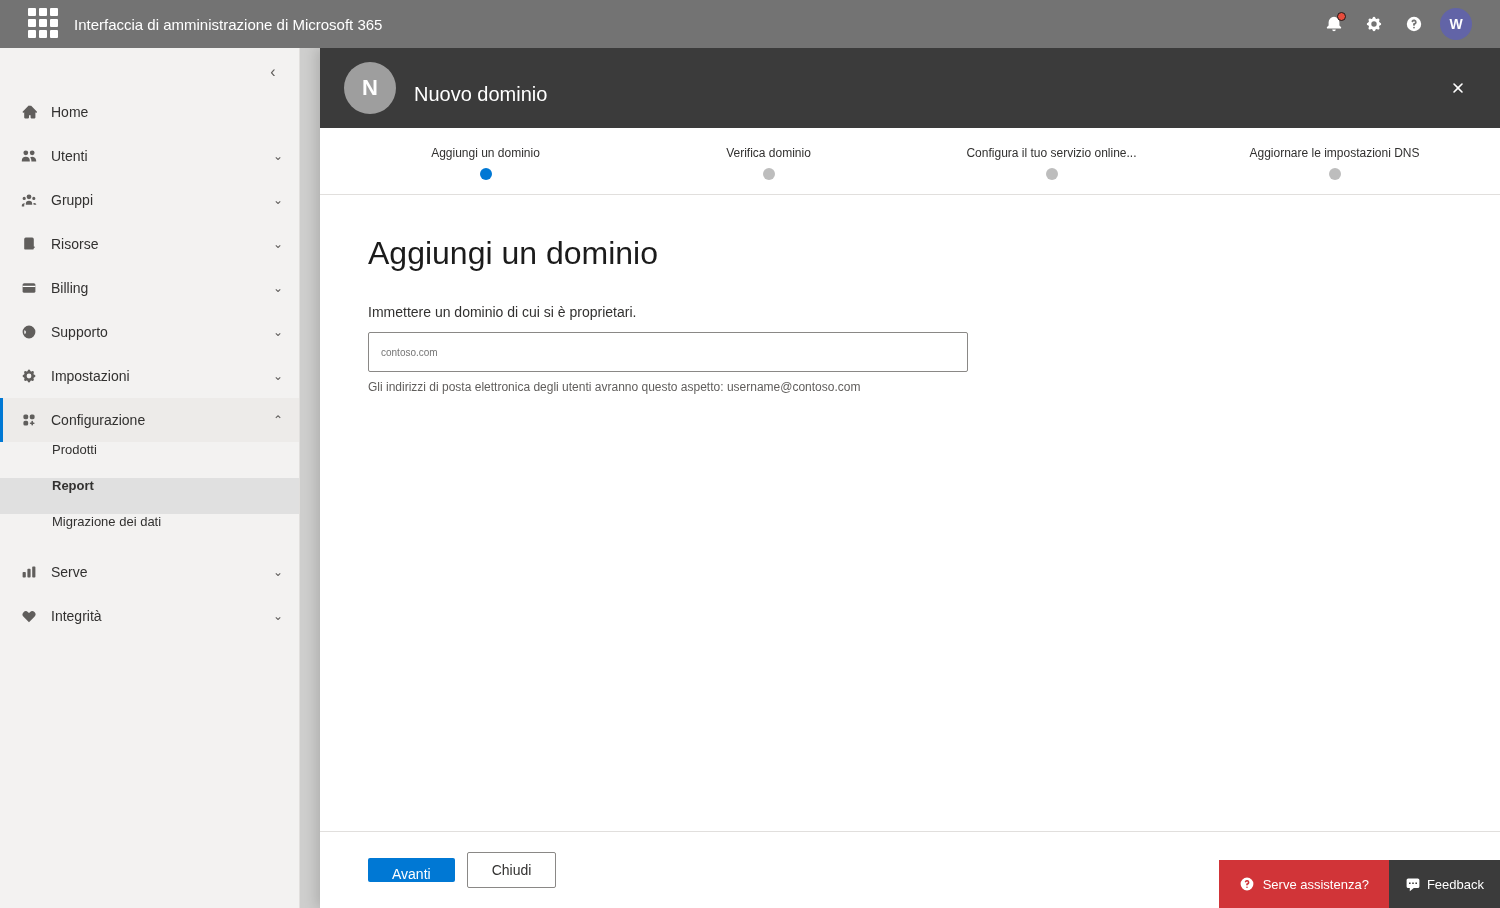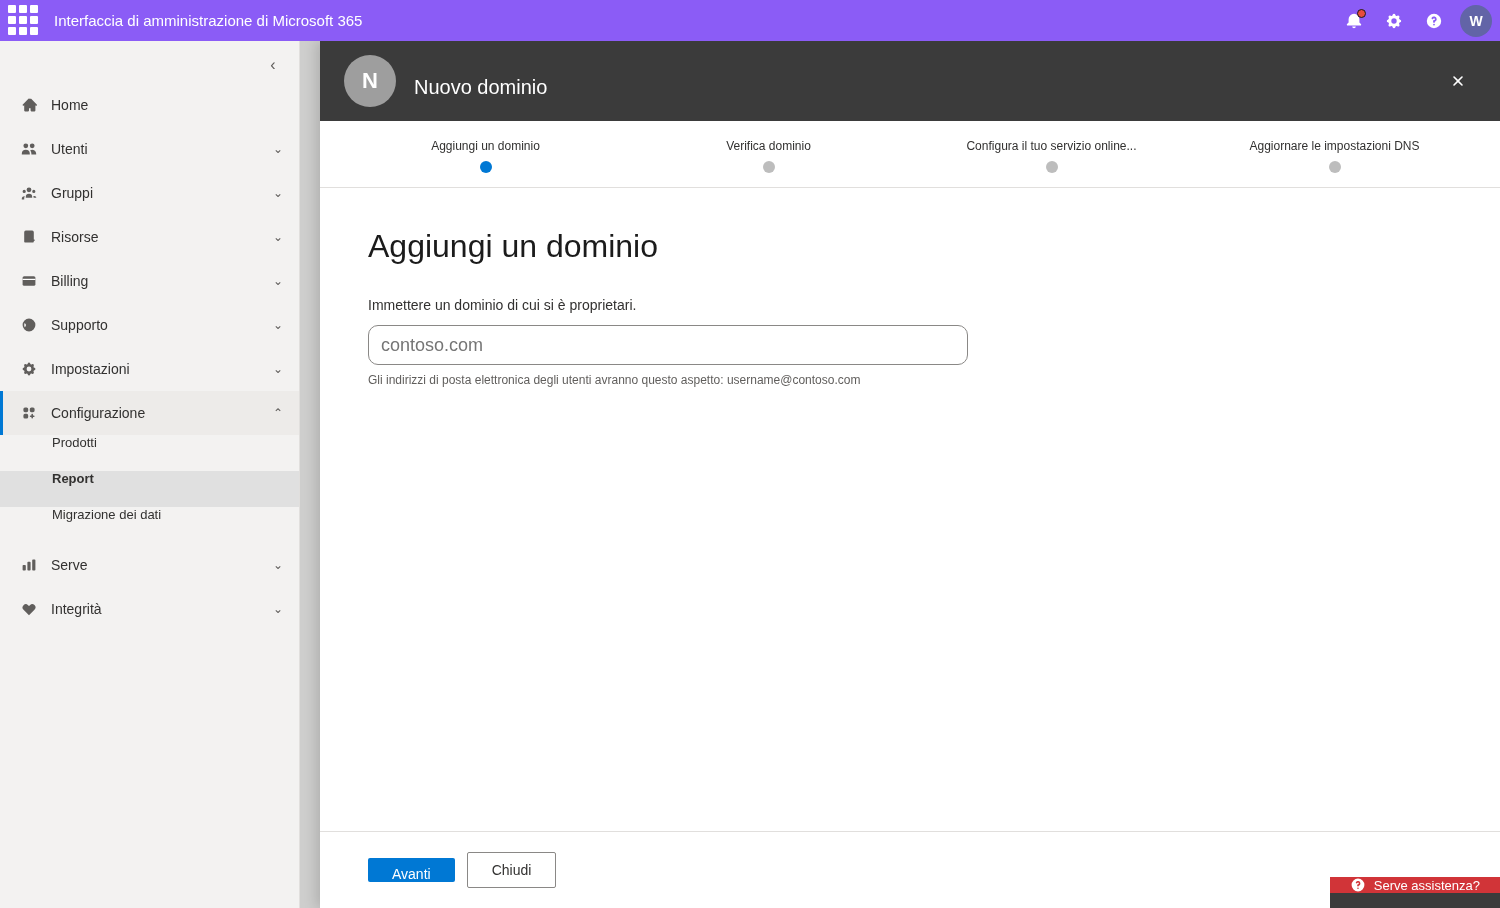--- a/index.html
+++ b/index.html
@@ -1,24 +1,24 @@
 <!DOCTYPE html>
 <html><head>
   <meta charset="utf-8">
   <style>
     * { box-sizing: border-box; margin: 0; padding: 0; }
     body { font-family: 'Segoe UI', sans-serif; background: #f3f2f1; height: 908px; overflow: hidden; display: flex; flex-direction: column; }
 
     
     .topbar {
-      height: 41px;
-      background: #8b5cf6;
+      height: 48px;
+      background: #737373;
       display: flex;
       align-items: center;
-      padding: 0 8px;
+      padding: 0 28px;
       flex-shrink: 0;
     }
     .topbar-apps-icon {
       width: 32px; height: 32px;
       display: grid; grid-template-columns: repeat(3,8px); grid-template-rows: repeat(3,8px);
       gap: 3px; margin-right: 14px; cursor: pointer;
     }
     .topbar-apps-icon span {
       background: white; border-radius: 1px;
     }
@@ -180,23 +180,23 @@
     .panel-section-title {
       font-size: 32px; font-weight: 400; color: #1b1b1b; margin-bottom: 32px;
     }
     .form-description {
       font-size: 14px; color: #323130; margin-bottom: 12px;
     }
     .domain-input {
       width: 100%; max-width: 600px;
       height: 40px;
       border: 1px solid #8a8886;
-      border-radius: 10px;
+      border-radius: 2px;
       padding: 0 12px;
-      font-size: 18px; color: #323130;
+      font-size: 10px; color: #323130;
       outline: none;
     }
     .domain-hint {
       font-size: 12px; color: #605e5c; margin-top: 8px;
     }
 
     
     .panel-footer {
       padding: 20px 48px;
       display: flex; align-items: center; gap: 12px;
@@ -210,21 +210,21 @@
     }
     .btn-secondary {
       background: white; color: #323130;
       border: 1px solid #8a8886; border-radius: 2px;
       padding: 8px 24px; font-size: 14px; cursor: pointer; height: 36px; text-align: right;
     }
 
     
     .help-bar {
       position: absolute; bottom: 0; right: 0;
-      display: flex; height: 31px; flex-direction: column;
+      display: flex; height: 48px;
     }
     .help-btn {
       background: #d13438; color: white;
       display: flex; align-items: center; gap: 8px;
       padding: 0 20px; font-size: 13px; cursor: pointer;
       border: none;
     }
     .feedback-btn {
       background: #3b3b3b; color: white;
       display: flex; align-items: center; gap: 6px;

